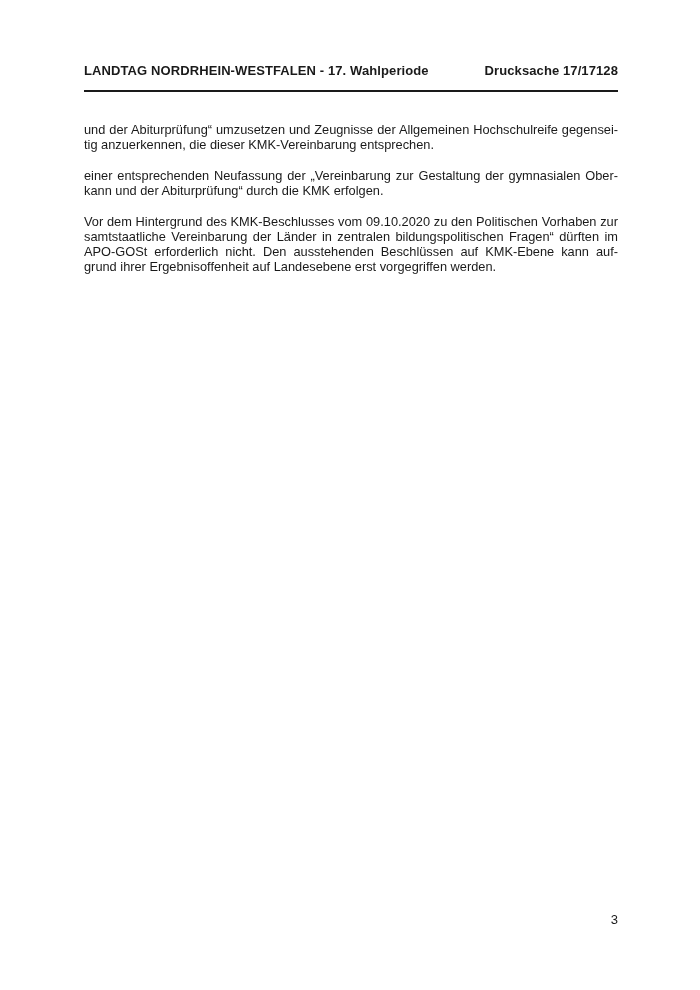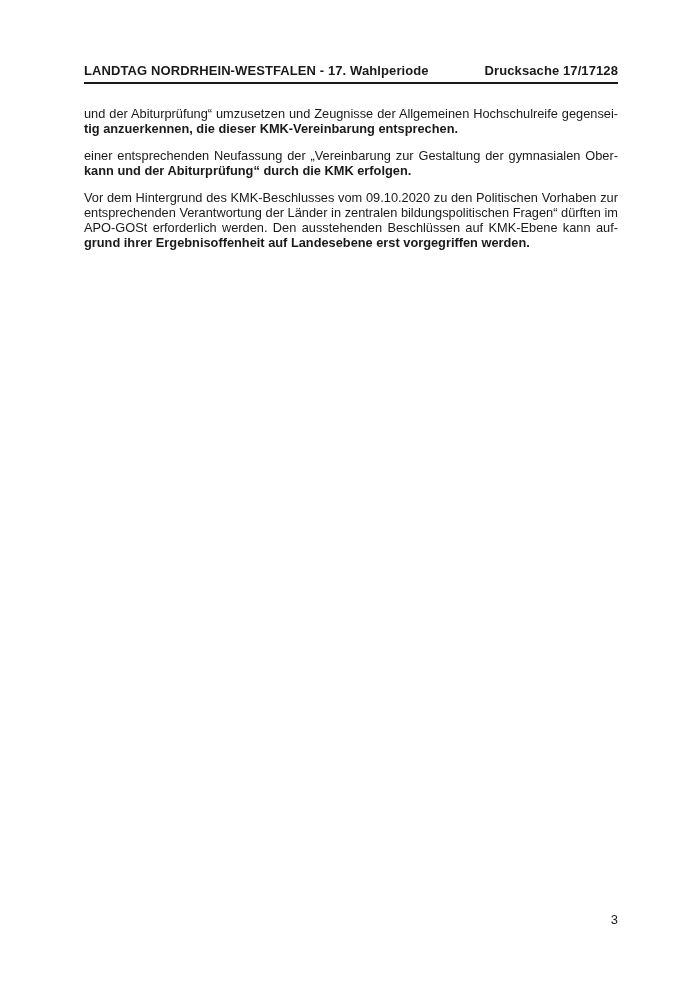--- a/index.html
+++ b/index.html
@@ -20,45 +20,44 @@
     position: absolute;
     left: 84px;
     right: 82px;
     top: 63px;
     display: flex;
     justify-content: space-between;
     align-items: flex-end;
     font-size: 13px;
     font-weight: bold;
     letter-spacing: 0.1px;
-    padding-bottom: 4px;
+    padding-bottom: 12px;
     border-bottom: 2px solid var(--rule-color, #1a1a1a);
     white-space: nowrap;
   }
   .doc-body {
     position: absolute;
     left: 84px;
     right: 82px;
     top: 106px;
     font-size: 12.8px;
     line-height: 15px;
   }
   .paragraph {
-    margin: 0 0 12px 0;
+    margin: 16px 0 12px 0;
   }
   .line {
     text-align: justify;
     text-align-last: justify;
     -moz-text-align-last: justify;
     white-space: normal;
     overflow: hidden;
   }
   .line-last {
     text-align-last: left;
-    font-weight: bold;
     -moz-text-align-last: left;
   }
   .page-number {
     position: absolute;
     right: 82px;
     top: 912px;
     font-size: 13px;
     line-height: 15px;
   }
 </style>
@@ -76,21 +75,21 @@
     <div class="paragraph">
         <div class="line">und der Abiturprüfung“ umzusetzen und Zeugnisse der Allgemeinen Hochschulreife gegensei-</div>
         <div class="line line-last">tig anzuerkennen, die dieser KMK-Vereinbarung entsprechen.</div>
       </div>
     <div class="paragraph">
         <div class="line">einer entsprechenden Neufassung der „Vereinbarung zur Gestaltung der gymnasialen Ober-</div>
         <div class="line line-last">kann und der Abiturprüfung“ durch die KMK erfolgen.</div>
       </div>
     <div class="paragraph">
         <div class="line">Vor dem Hintergrund des KMK-Beschlusses vom 09.10.2020 zu den Politischen Vorhaben zur</div>
-        <div class="line">entsprechenden Verantwortung der Länder in zentralen bildungspolitischen Fragen“ dürften im</div>
-        <div class="line">APO-GOSt erforderlich werden. Den ausstehenden Beschlüssen auf KMK-Ebene kann auf-</div>
+        <div class="line">samtstaatliche Vereinbarung der Länder in zentralen bildungspolitischen Fragen“ dürften im</div>
+        <div class="line">APO-GOSt erforderlich nicht. Den ausstehenden Beschlüssen auf KMK-Ebene kann auf-</div>
         <div class="line line-last">grund ihrer Ergebnisoffenheit auf Landesebene erst vorgegriffen werden.</div>
       </div>
   </div>
 
   <div class="page-number">3</div>
 
 </div>
 
 </body></html>

